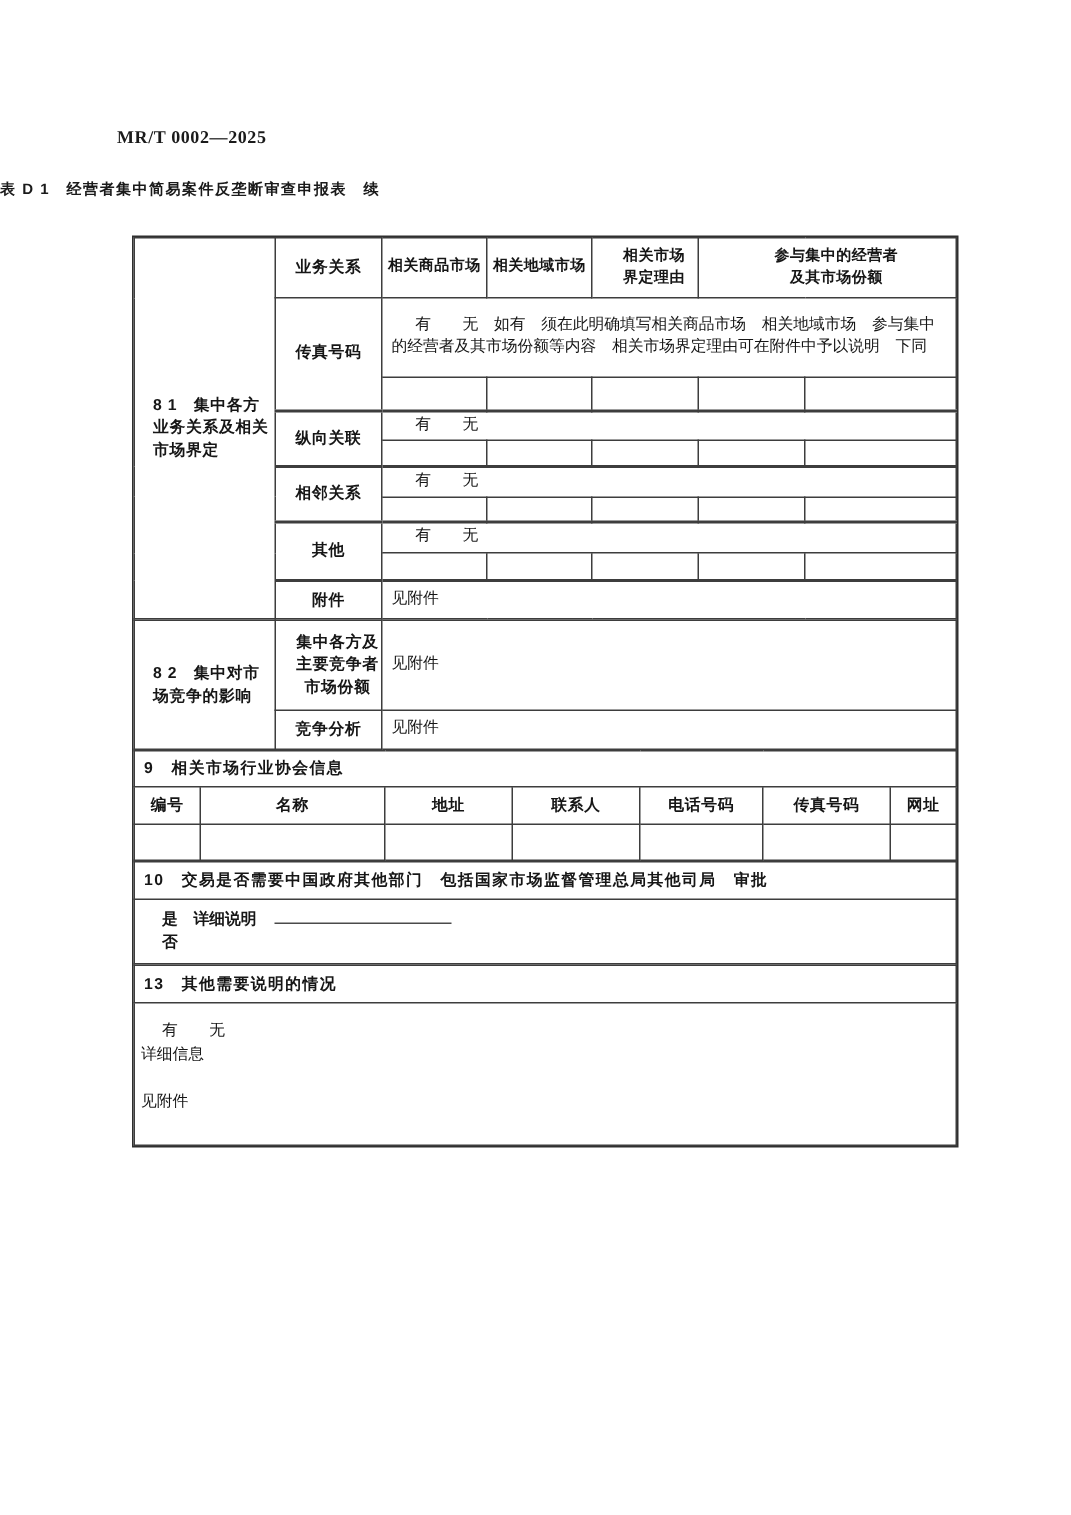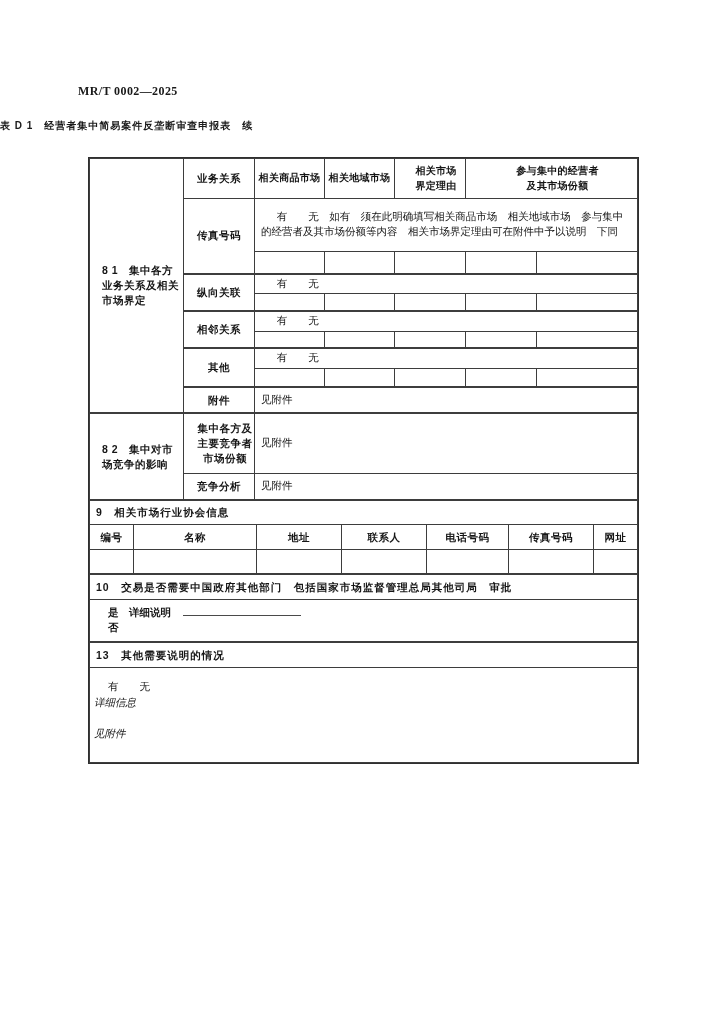--- a/index.html
+++ b/index.html
@@ -41,21 +41,21 @@
     letter-spacing:1px;text-align:left;padding:2px 6px;
   }
   .free{vertical-align:top;text-align:left;padding:4px 6px 4px 18px;}
   .free .line{min-height:16px;font-weight:bold;}
   .uline{
     display:inline-block;width:118px;height:11px;
     border-bottom:1px solid #4a4a4a;margin-left:12px;vertical-align:baseline;
   }
   .big-free{vertical-align:top;text-align:left;padding:12px 6px 6px 4px;}
   .big-free .opt{text-indent:14px;min-height:16px;}
-  .big-free .line{min-height:16px;font-style:italic;}
+  .big-free .line{min-height:16px;}
   .big-free .gap{height:15px;}
   tr.grp td{border-top:2px solid #3d3d3d;}
   .hdr-sm{font-size:10px;letter-spacing:.3px;}
 </style>
 </head>
 <body>
 
 <div class="doc-number">MR/T 0002—2025</div>
 <div class="page-title">表 D 1　经营者集中简易案件反垄断审查申报表　续</div>
 

